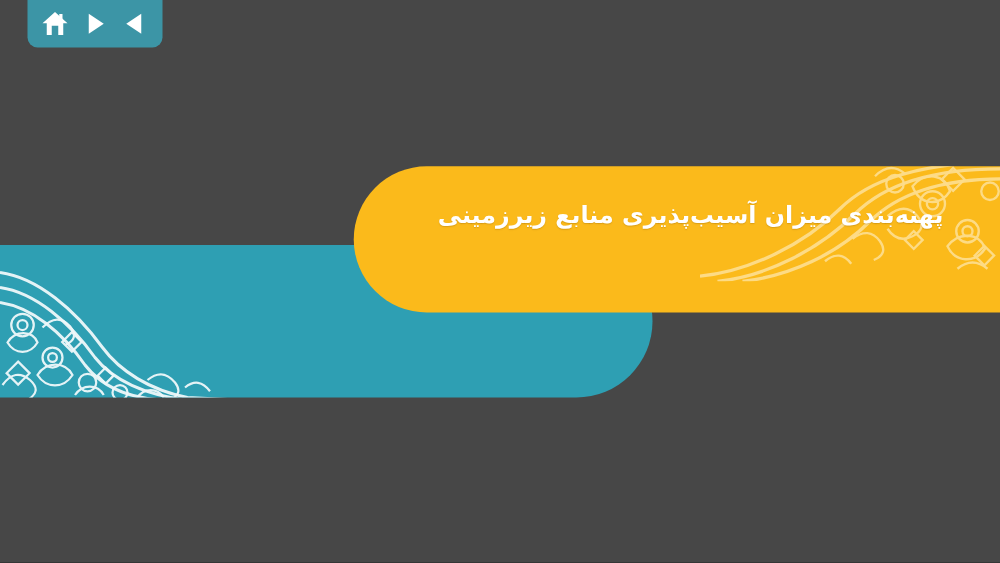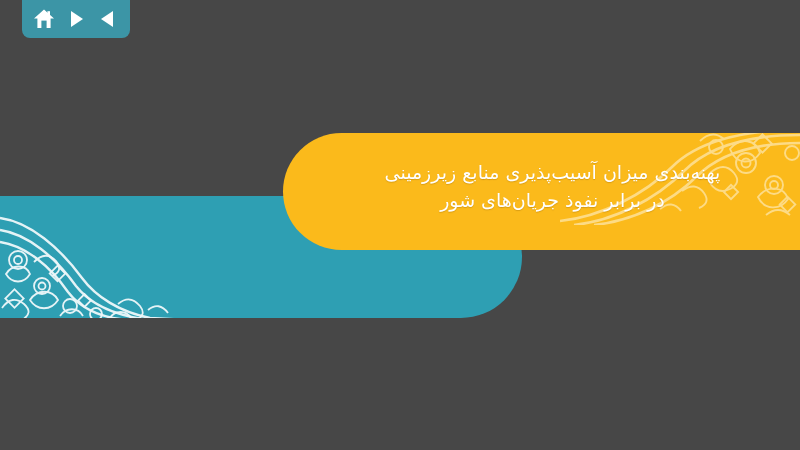--- a/index.html
+++ b/index.html
@@ -85,21 +85,21 @@
   }
   #title-block {
     position: absolute;
     right: 18px;
     left: 40px;
     top: 26px;
     text-align: center;
     color: #ffffff;
     font-size: 19px;
     line-height: 1.45;
-    font-weight: normal;
+    font-weight: bold;
     direction: rtl;
     text-shadow: 0 1px 1px rgba(120,75,0,.25);
     white-space: nowrap;
   }
   .title-line { display: block; }
 </style>
 </head>
 <body>
 
 <div id="stage">
@@ -155,21 +155,20 @@
         <rect x="166" y="58" width="10" height="10" transform="rotate(45 171 63)"></rect>
         <path d="M150 44 q14 -12, 24 0 q8 10, -4 16 q-12 6, -20 -6"></path>
         <path d="M122 62 q13 -10, 22 2 q7 10, -5 15"></path>
         <path d="M100 80 q12 -10, 21 2"></path>
         <path d="M206 86 q12 -10, 24 0"></path>
       </g>
     </svg>
 
     <div id="title-block">
       <span class="title-line">پهنه‌بندی میزان آسیب‌پذیری منابع زیرزمینی</span>
-      <span class="title-line">در برابر نفوذ جریان‌های شور</span>
     </div>
   </div>
 
   <div id="navbar">
 
     <div class="navbtn" title="قبلی">
       <span>
         <svg width="20" height="20" viewBox="0 0 20 20" aria-hidden="true">
           <polygon points="15,2 15,18 3,10" fill="#ffffff"></polygon>
         </svg>

